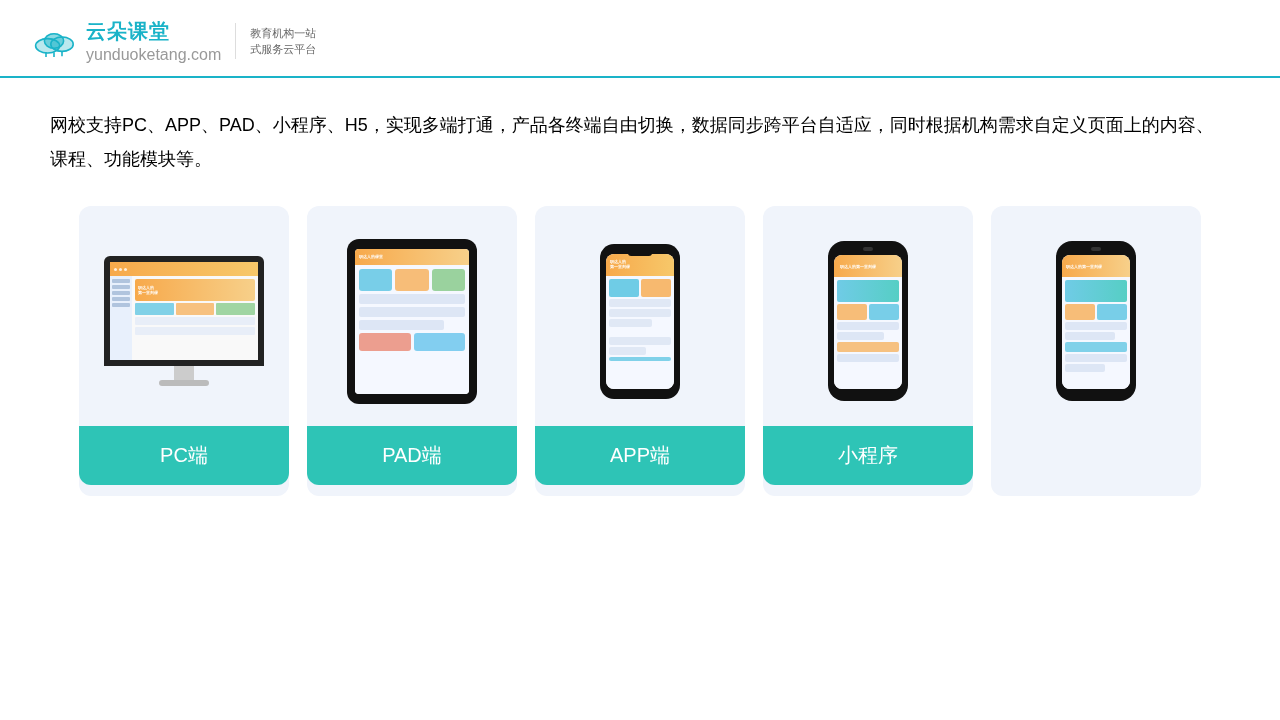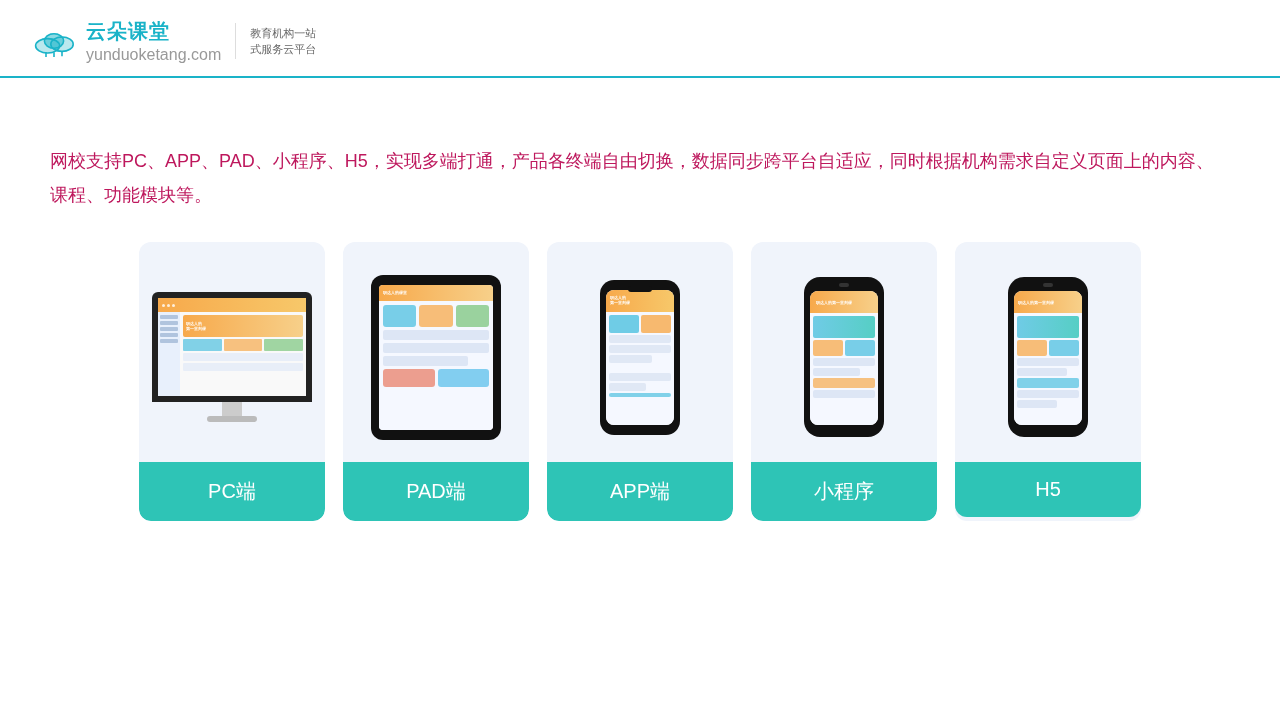--- a/index.html
+++ b/index.html
@@ -69,41 +69,40 @@
       margin-top: 1px;
     }
 
     
     .main-content {
       padding: 30px 50px 20px 50px;
     }
 
     .description-text {
       font-size: 18px;
-      color: #be185d;
+      color: #000000;
       line-height: 1.9;
       margin-bottom: 30px;
-      margin-top: 36px;
     }
 
     
     .cards-container {
       display: flex;
       gap: 18px;
       justify-content: center;
       margin-top: 10px;
     }
 
     .device-card {
       background: #f0f4fb;
       border-radius: 12px;
-      width: 186px;
-      display: flex;
-      flex-direction: column;
-      padding: 0 0 0 0;
+      width: 210px;
+      display: flex;
+      flex-direction: column;
+      padding: 0 0 11px 0;
       overflow: hidden;
       flex-shrink: 0;
     }
 
     .device-image-area {
       width: 100%;
       height: 220px;
       display: flex;
       align-items: center;
       justify-content: center;
@@ -641,17 +640,16 @@
                 <div class="generic-row"></div>
                 <div class="generic-row" style="width:80%;"></div>
                 <div style="height:10px;background:#4ec0e0;border-radius:2px;opacity:0.7;"></div>
                 <div class="generic-row"></div>
                 <div class="generic-row" style="width:65%;"></div>
               </div>
             </div>
           </div>
         </div>
       </div>
-      <div class="device-label">H5</div>
     </div>
 
   </div>
 </div>
 
 </body></html>

